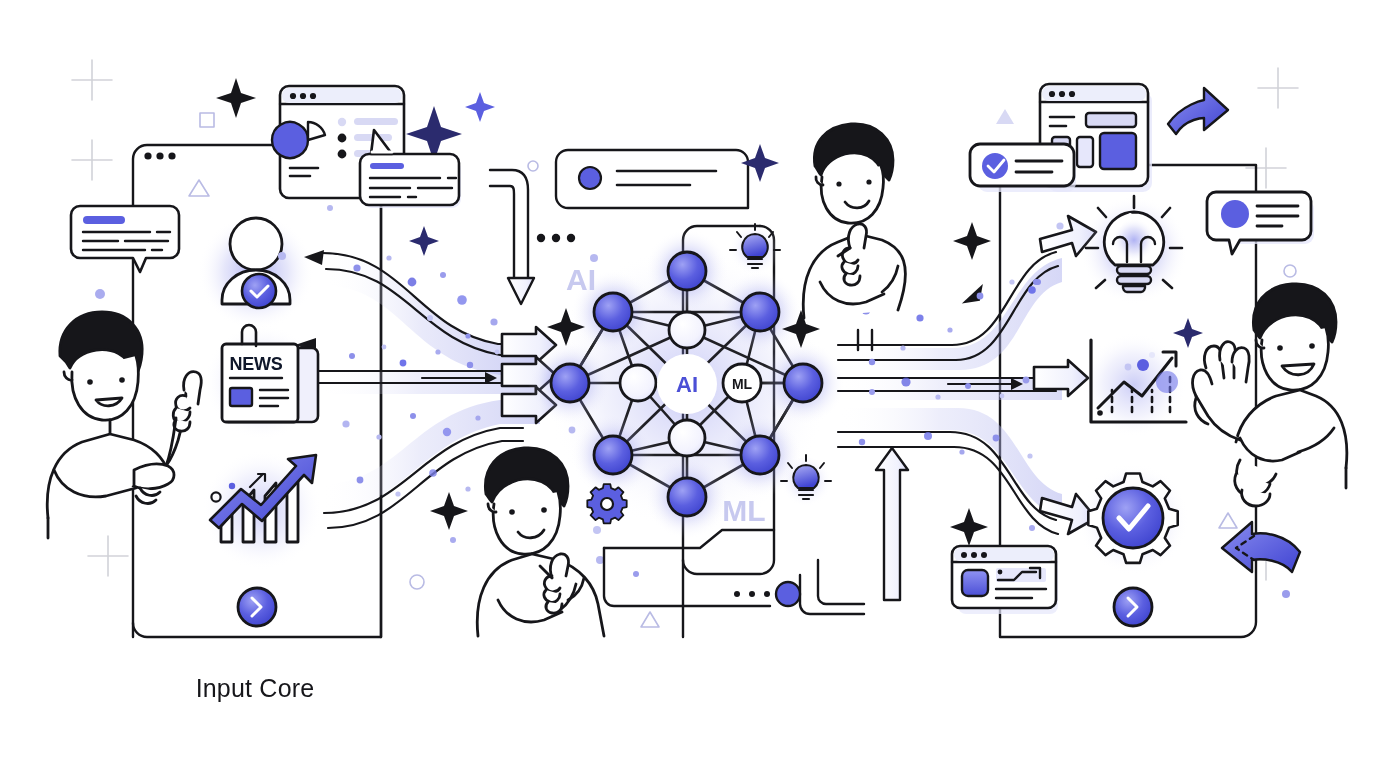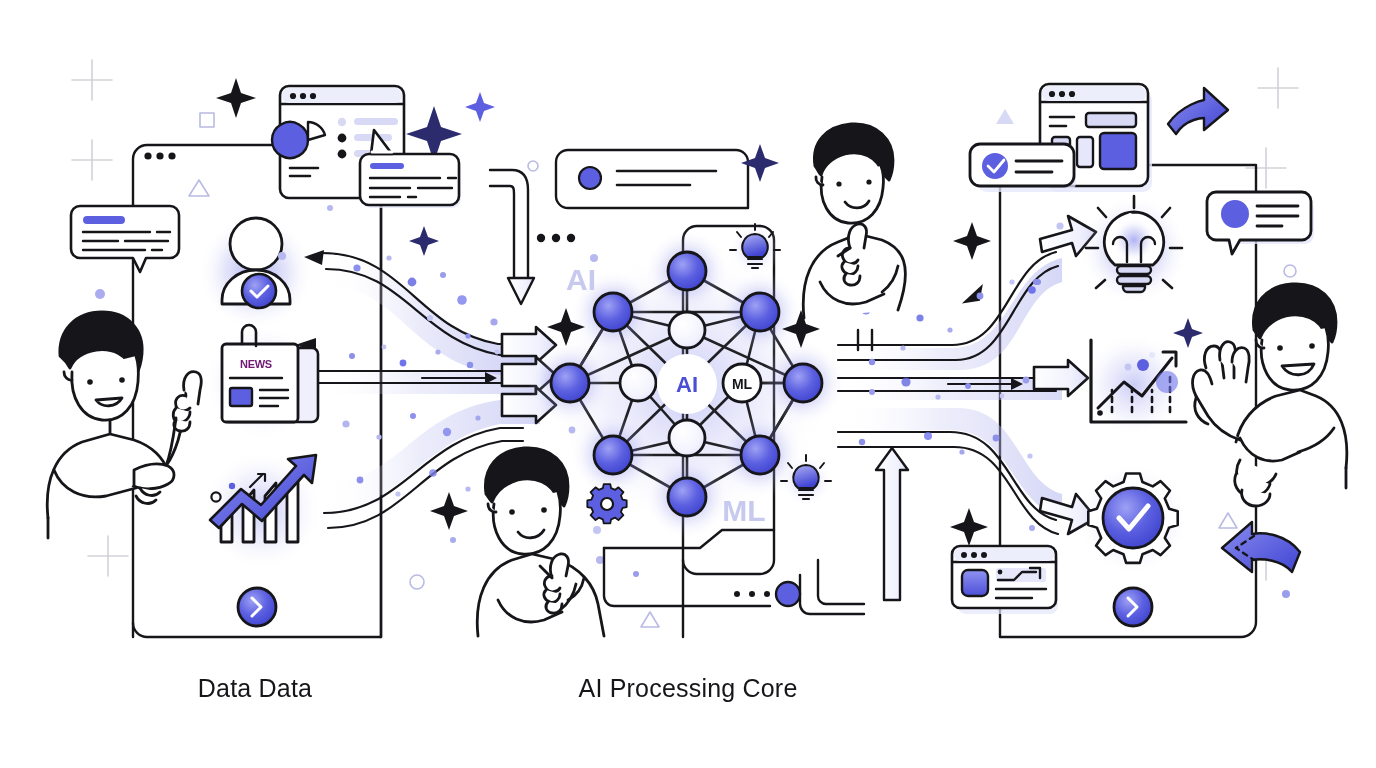--- a/index.html
+++ b/index.html
@@ -43,22 +43,22 @@
     font-weight: 700;
     white-space: nowrap;
     transform: translate(-50%, -50%);
   }
   .lbl-ai { color: #4b4fd6; font-size: 22px; }
   .lbl-ml { color: #16161a; font-size: 14px; }
   .news-txt {
     position: absolute;
     font-family: "Liberation Sans", sans-serif;
     font-weight: 700;
-    font-size: 11px;
-    color: #701a75;
+    font-size: 18px;
+    color: #0f172a;
     letter-spacing: -0.3px;
     transform: translate(-50%, -50%);
     white-space: nowrap;
   }
 </style>
 </head>
 <body>
 
 <div id="stage">
 
@@ -674,16 +674,15 @@
   </svg>
 
   <div class="wm" style="left:581px; top:280px; font-size:30px;">AI</div>
   <div class="wm" style="left:744px; top:511px; font-size:30px;">ML</div>
 
   <div class="node-label lbl-ai" style="left:687px; top:385px;">AI</div>
   <div class="node-label lbl-ml" style="left:742px; top:384px;">ML</div>
 
   <div class="news-txt" style="left:256px; top:364px;">NEWS</div>
 
-  <div class="section-label" style="left:255px; top:674px;">Data Data</div>
-  <div class="section-label" style="left:688px; top:674px;">AI Processing Core</div>
+  <div class="section-label" style="left:255px; top:674px;">Input Core</div>
 
 </div>
 
 </body></html>

